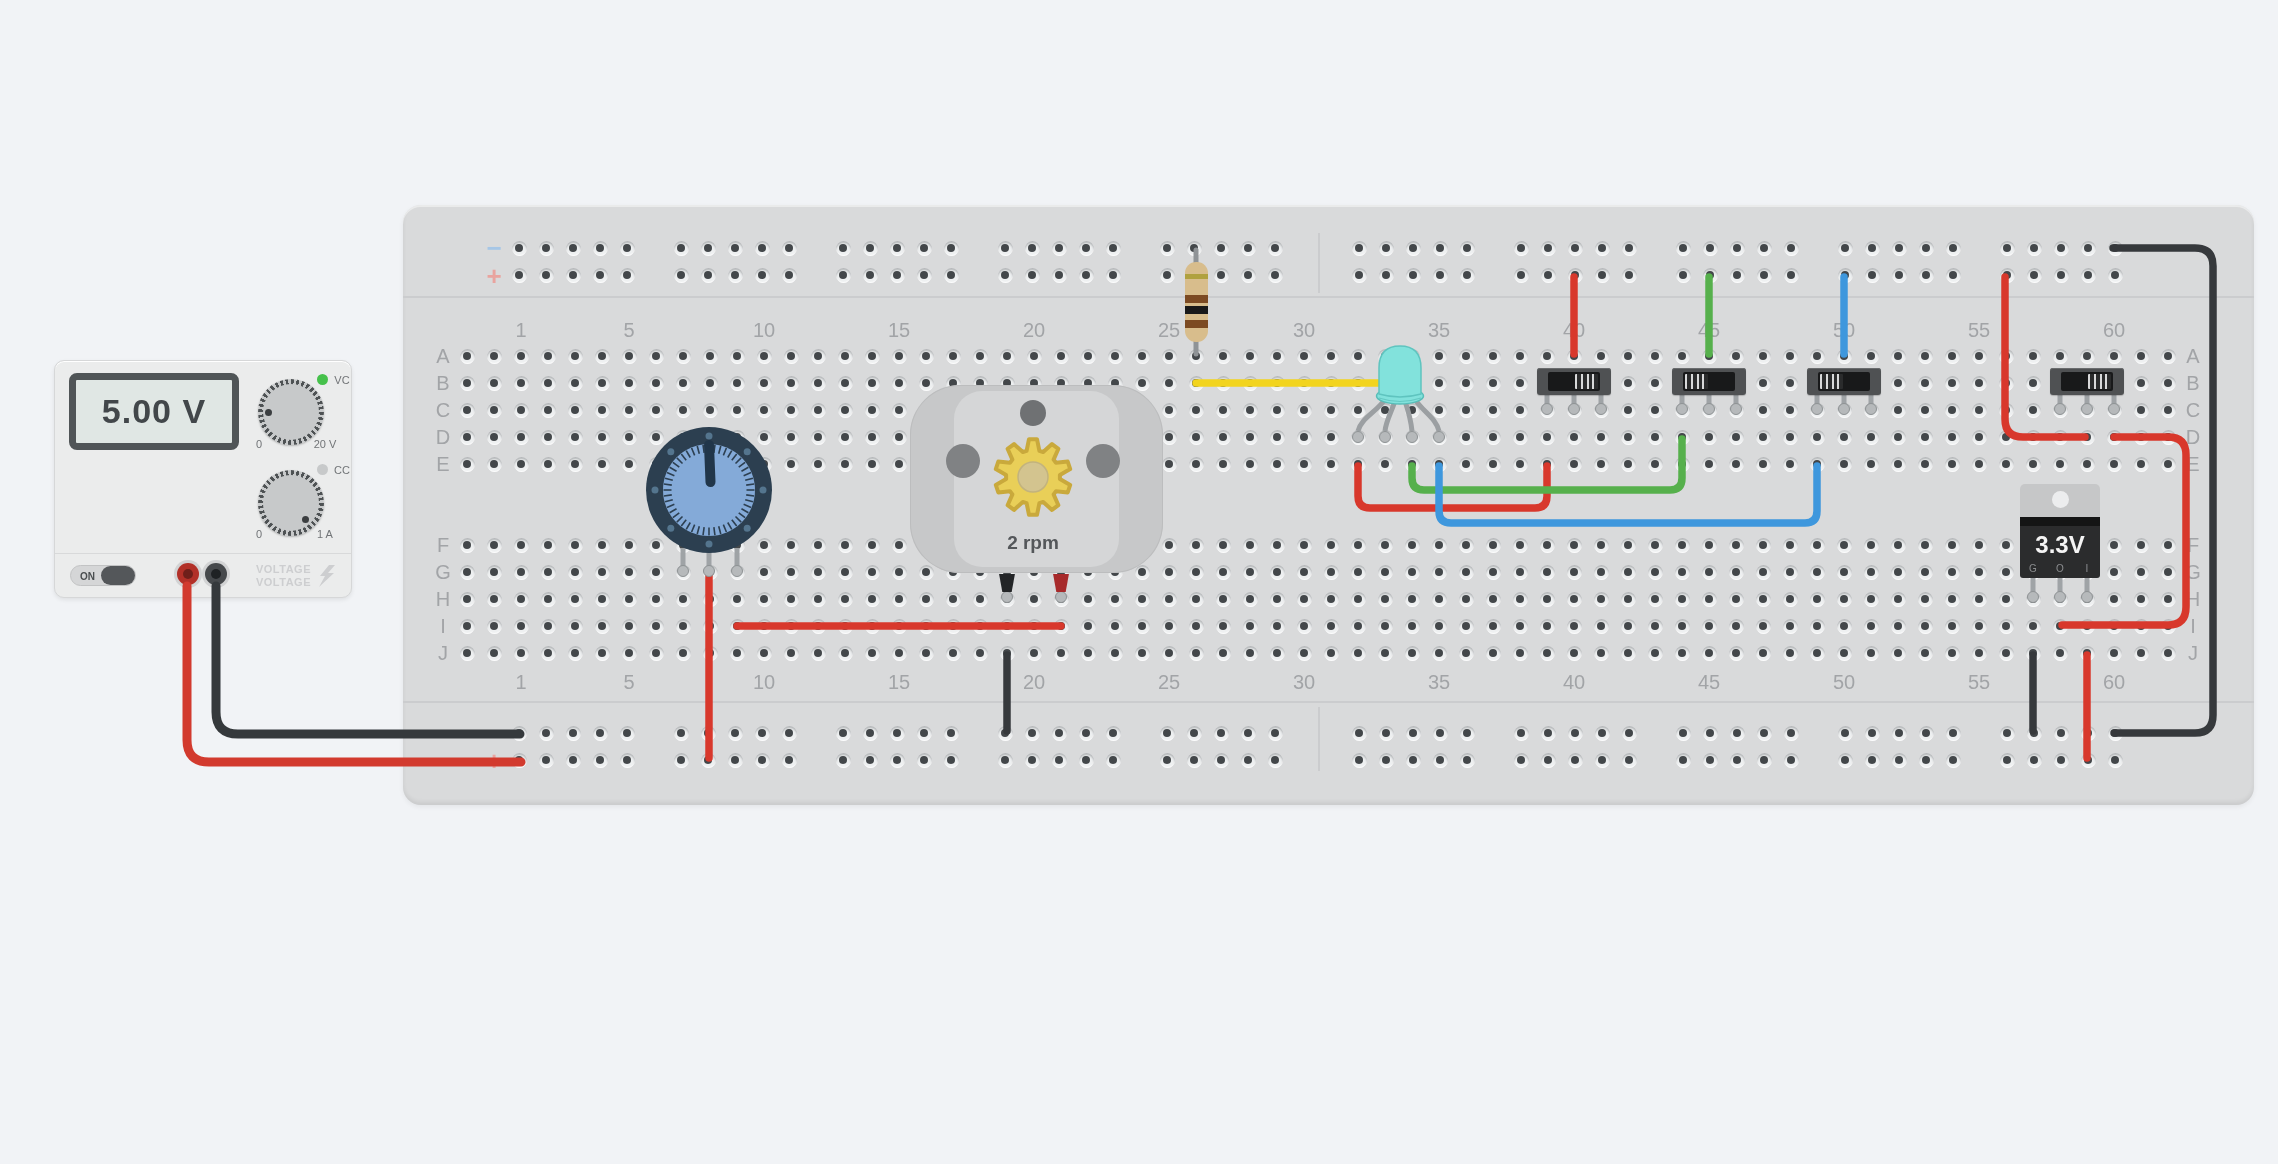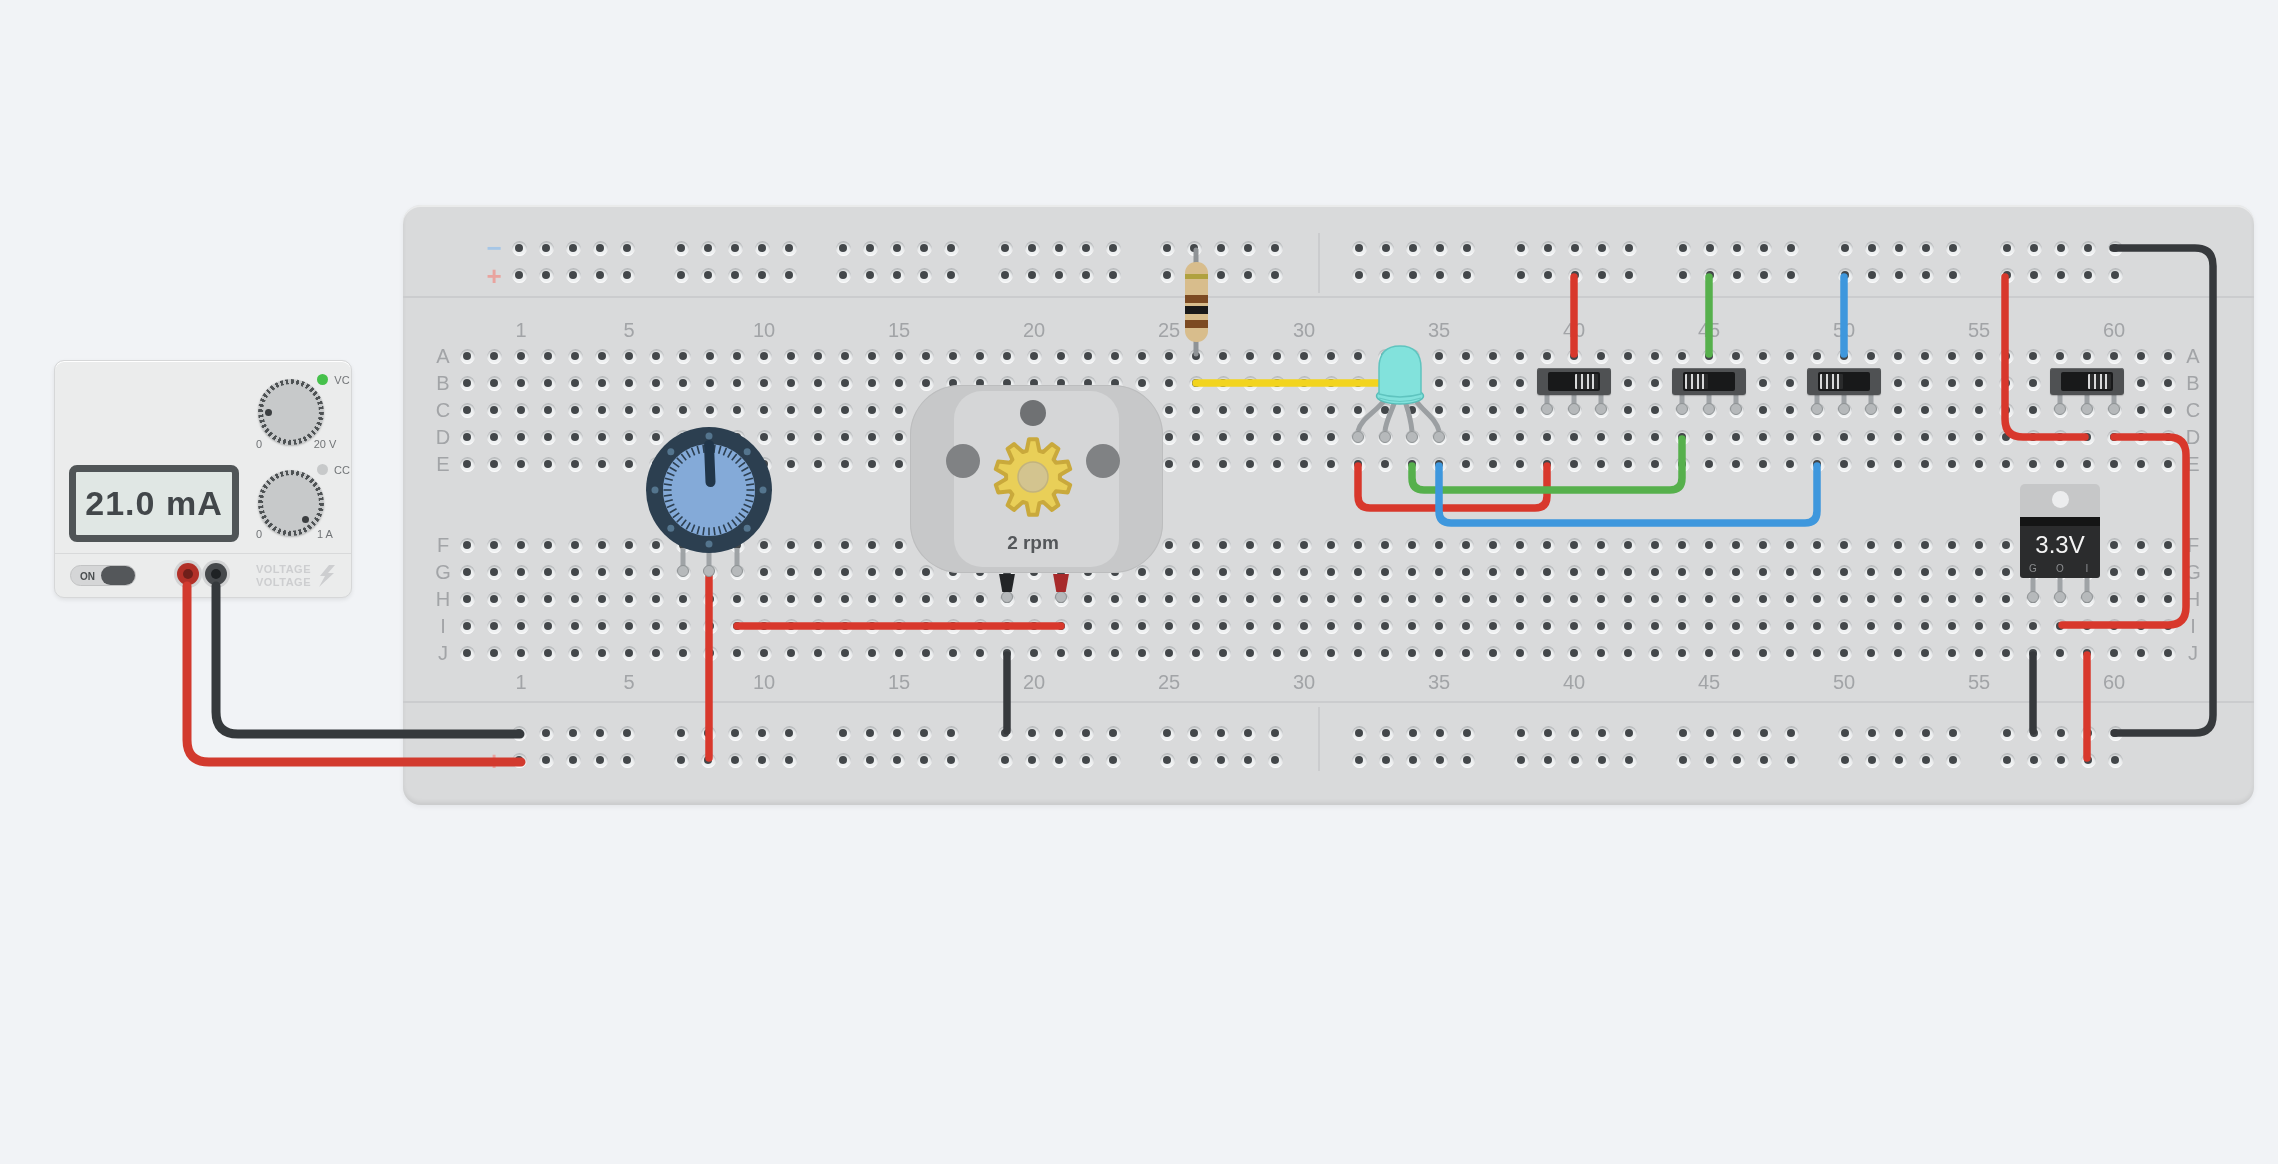--- a/index.html
+++ b/index.html
@@ -110,21 +110,21 @@
     background:repeating-linear-gradient(90deg,#d8d9da 0 2px,#2a2b2c 2px 5.8px);
   }
 
   
   #reg-tab{position:absolute;left:2020px;top:484px;width:80px;height:34px;background:#c6c7c8;border-radius:5px 5px 0 0;}
   #reg-tabhole{position:absolute;left:2052px;top:491px;width:17px;height:17px;border-radius:50%;background:#ecedee;}
   #reg-body{
     position:absolute;left:2020px;top:517px;width:80px;height:61px;background:#2b2c2d;border-radius:0 0 3px 3px;
     border-top:9px solid #141515;box-sizing:border-box;
   }
-  #reg-label{position:absolute;left:2020px;top:531px;width:80px;text-align:center;color:#f4f4f4;font-weight:normal;font-size:24px;}
+  #reg-label{position:absolute;left:2020px;top:531px;width:80px;text-align:center;color:#f4f4f4;font-weight:bold;font-size:24px;}
   .reg-pin{position:absolute;top:563px;font-size:10px;color:#8b8d8f;transform:translateX(-50%);}
 </style>
 </head>
 <body>
 
 <div id="board">
   <div class="bb-line-h" style="top:91px;"></div>
   <div class="bb-line-h" style="top:496px;"></div>
   <div class="bb-line-v" style="left:915px;top:28px;height:60px;"></div>
   <div class="bb-line-v" style="left:915px;top:502px;height:64px;"></div>
@@ -1076,22 +1076,22 @@
     <circle cx="1358" cy="437" r="5.5"></circle>
       <circle cx="1385" cy="437" r="5.5"></circle>
     <circle cx="1412" cy="437" r="5.5"></circle>
       <circle cx="1439" cy="437" r="5.5"></circle>
   </g>
 </svg>
 
 <div class="layer" style="z-index:3">
 
   <div id="psu">
-    <div class="psu-display" style="top:104px;">
-      <span>21.0 mA</span>
+    <div class="psu-display" style="top:12px;">
+      <span>5.00 V</span>
     </div>
 
     <div class="psu-knob" style="left:203px;top:18px;">
       <div class="knob-dot" style="left:7px;top:30px;"></div>
     </div>
     <div class="psu-knob" style="left:203px;top:109px;">
       <div class="knob-dot" style="left:44px;top:46px;"></div>
     </div>
 
     <div class="psu-led" style="left: 262px; top: 13px; background: rgb(69, 193, 75);"></div>

